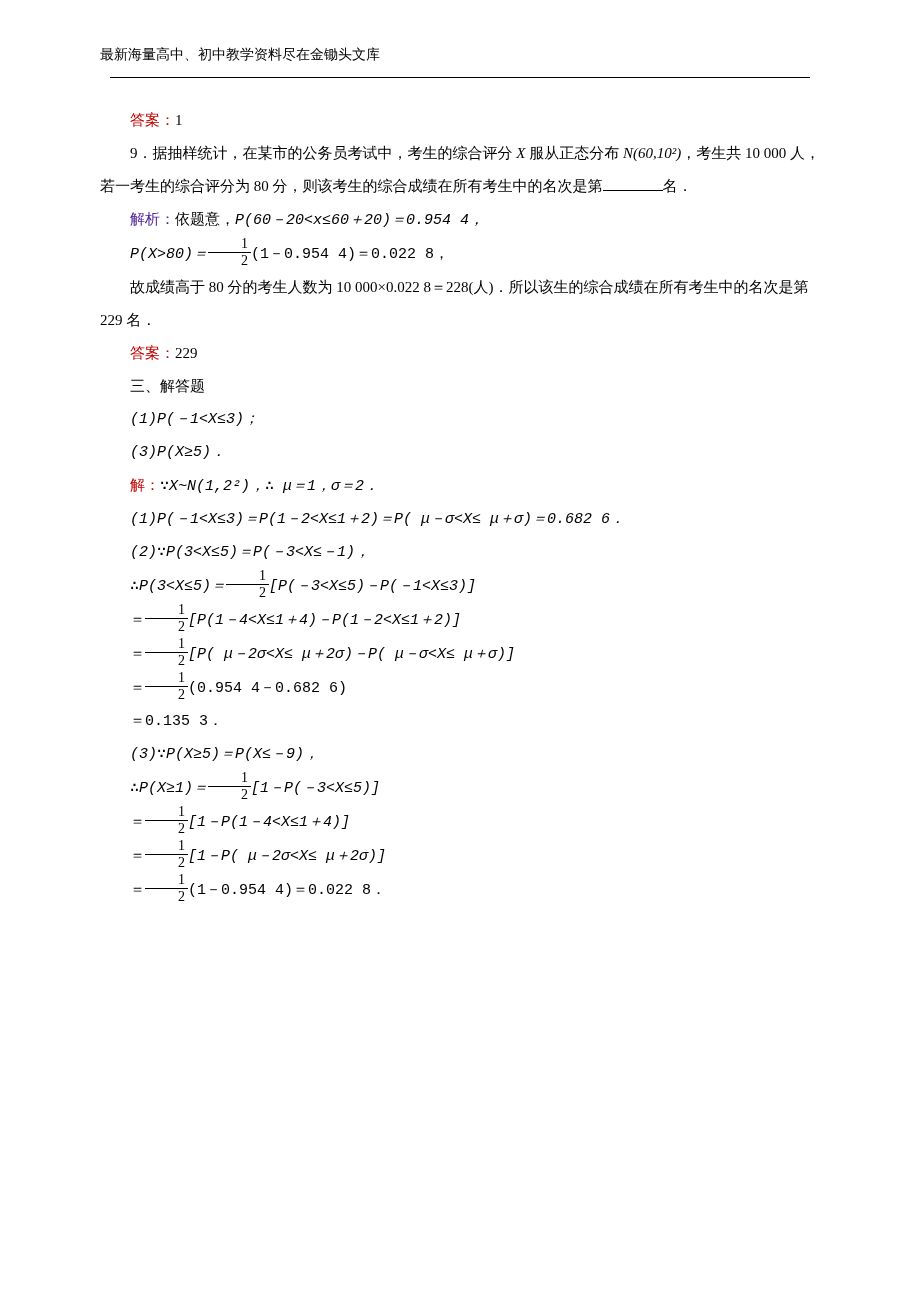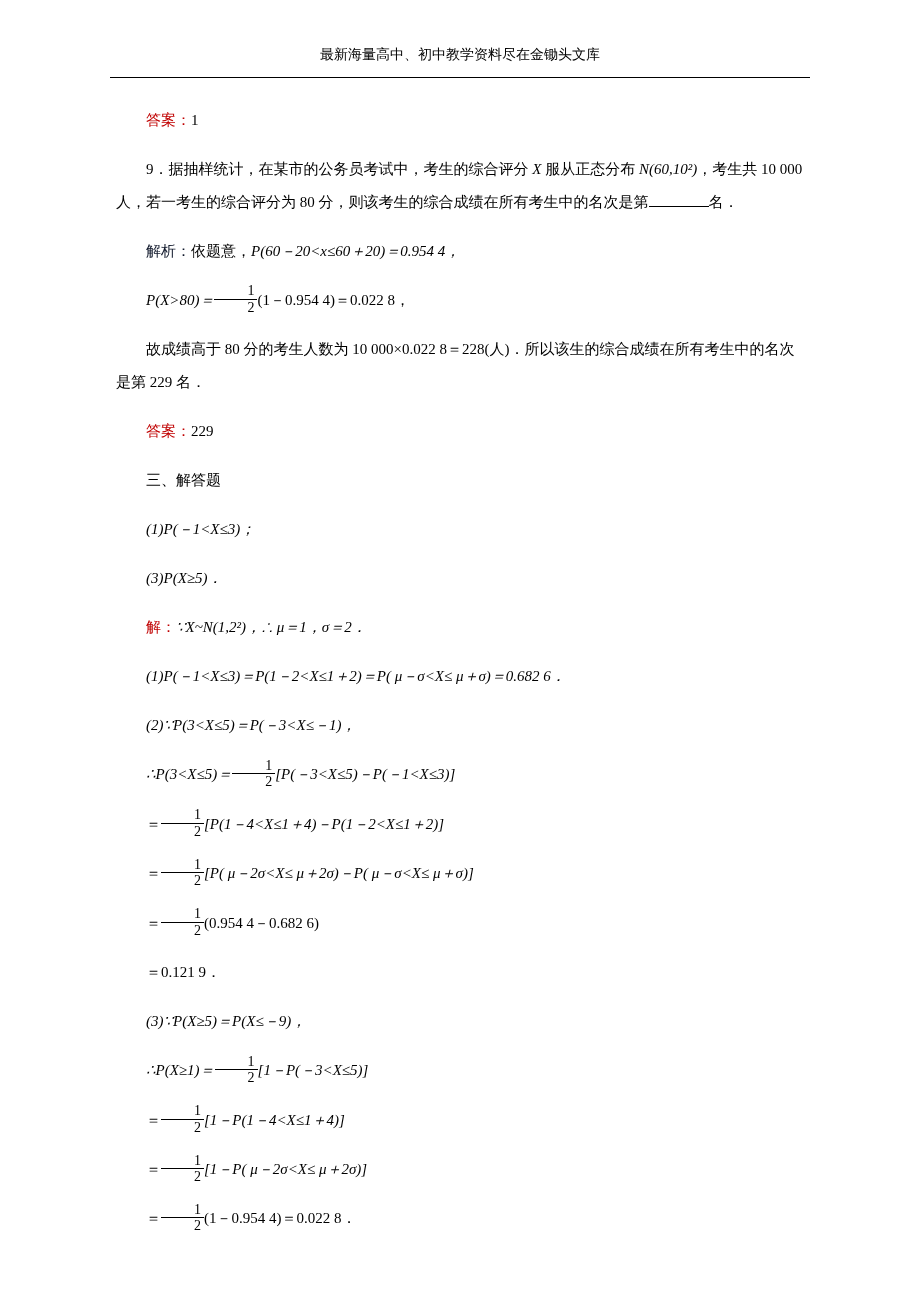--- a/index.html
+++ b/index.html
@@ -9,34 +9,34 @@
       font-size: 15px;
       line-height: 2.2;
       color: #000;
       background: #fff;
       width: 920px;
     }
     .page {
       padding: 40px 100px 60px 100px;
     }
     .header-line {
-      text-align: center;
+      text-align: left;
       font-size: 14px;
       margin-bottom: 6px;
     }
     .header-rule {
       border-top: 1.5px solid #000;
       margin: 0 10px 26px 10px;
     }
     .para {
       text-indent: 2em;
-      margin: 16px;
+      margin: 0;
     }
     .ans-label { color: #c00000; }
-    .parse-label { color: #0f172a; }
+    .parse-label { color: #4c1d95; }
     .solve-label { color: #c00000; }
     .blank {
       display: inline-block;
       border-bottom: 1px solid #000;
       width: 60px;
       vertical-align: baseline;
       height: 1em;
     }
     .italic { font-style: italic; font-family: "Times New Roman", serif; }
     .frac {
@@ -52,21 +52,21 @@
       display: block;
       border-bottom: 1px solid #000;
       padding: 0 3px;
       font-size: 14px;
     }
     .frac .den {
       display: block;
       padding: 0 3px;
       font-size: 14px;
     }
-    .math { font-family: Liberation Serif, serif; }
+    .math { font-family: Liberation Mono, monospace; }
   </style>
 </head>
 <body>
 
 <div class="page">
 
   <div class="header-line">最新海量高中、初中教学资料尽在金锄头文库</div>
   <div class="header-rule"></div>
 
   <p class="para">
@@ -112,21 +112,21 @@
   </p>
 
   <p class="para">
     <span class="math">＝</span><span class="frac"><span class="num">1</span><span class="den">2</span></span><span class="math italic">[P( μ－2σ&lt;X≤ μ＋2σ)－P( μ－σ&lt;X≤ μ＋σ)]</span>
   </p>
 
   <p class="para">
     <span class="math">＝</span><span class="frac"><span class="num">1</span><span class="den">2</span></span><span class="math">(0.954 4－0.682 6)</span>
   </p>
 
-  <p class="para math">＝0.121 9．</p>
+  <p class="para math">＝0.135 3．</p>
   <p class="para math italic">(3)∵P(X≥5)＝P(X≤－9)，</p>
 
   <p class="para">
     <span class="math italic">∴P(X≥1)＝</span><span class="frac"><span class="num">1</span><span class="den">2</span></span><span class="math italic">[1－P(－3&lt;X≤5)]</span>
   </p>
 
   <p class="para">
     <span class="math">＝</span><span class="frac"><span class="num">1</span><span class="den">2</span></span><span class="math italic">[1－P(1－4&lt;X≤1＋4)]</span>
   </p>
 

